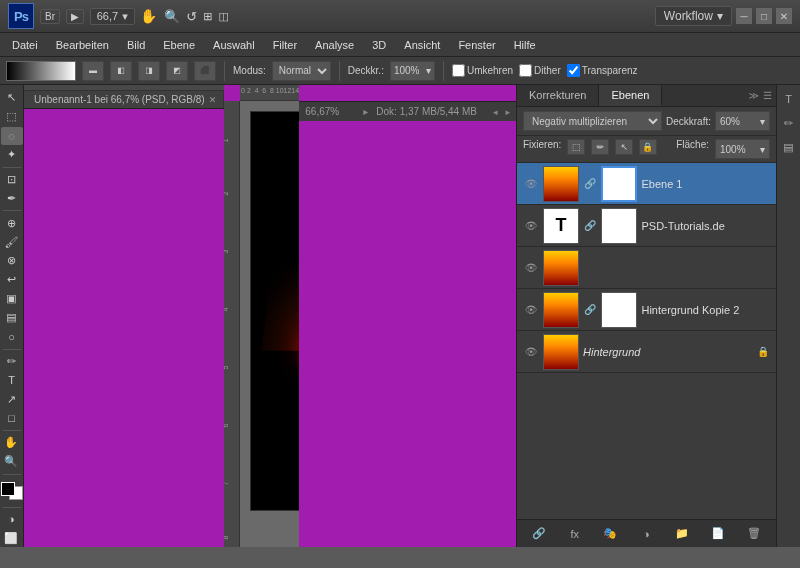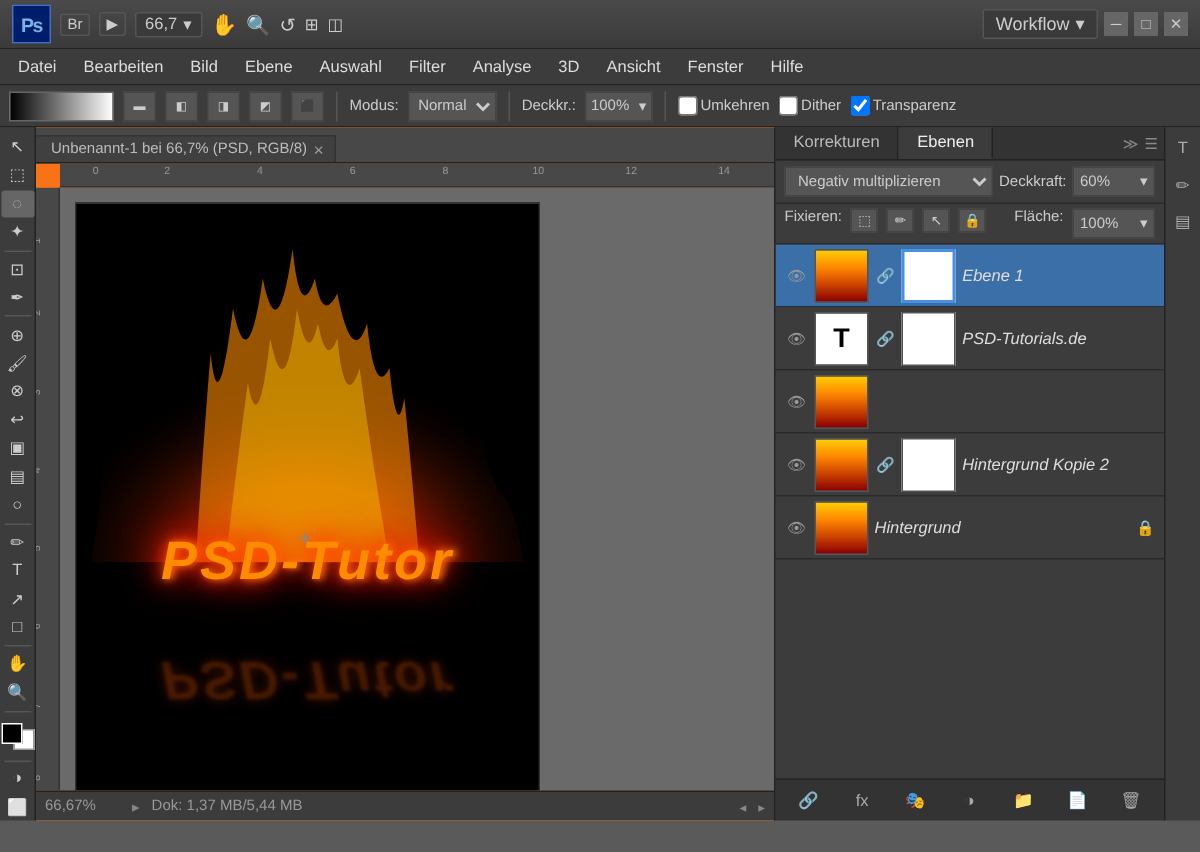--- a/index.html
+++ b/index.html
@@ -114,23 +114,23 @@
       display: flex; align-items: center; justify-content: center;
       cursor: pointer; color: #ccc; font-size: 11px;
       border-radius: 2px;
     }
     .tool-active { background: #666; }
     .tool-separator { width: 18px; height: 1px; background: #555; margin: 2px 0; }
 
     
     #canvas-area {
       flex: 1;
-      background: #f97316;
-      display: flex;
-      flex-direction: column;
+      background: #a21caf;
+      display: flex;
+      flex-direction: row;
       overflow: hidden;
     }
 
     
     #tabbar {
       height: 24px;
       background: #484848;
       display: flex;
       align-items: flex-end;
       border-bottom: 1px solid #222;
@@ -238,20 +238,21 @@
     #statusbar {
       height: 20px;
       background: #3c3c3c;
       display: flex;
       align-items: center;
       padding: 0 6px;
       border-top: 1px solid #222;
       font-size: 10px;
       color: #999;
       gap: 8px;
+      margin-top: 16px;
     }
     .status-zoom { min-width: 50px; }
     .status-nav-btn { color: #888; cursor: pointer; font-size: 9px; }
 
     
     #right-panel {
       width: 260px;
       background: #3c3c3c;
       border-left: 1px solid #222;
       display: flex;
@@ -375,21 +376,20 @@
     .layer-mask-link {
       color: #888; font-size: 10px; margin: 0 1px;
     }
     .layer-name {
       flex: 1;
       font-size: 11px;
       color: #ddd;
       overflow: hidden;
       text-overflow: ellipsis;
       white-space: nowrap;
-      font-style: italic;
     }
     .layer-name-italic {
       font-style: italic;
     }
     .layer-lock-icon { color: #888; font-size: 10px; }
 
     
     .thumb-fire {
       width: 36px; height: 36px;
       background: linear-gradient(to top, #8b0000, #cc4400, #ff8800, #ffcc00);

